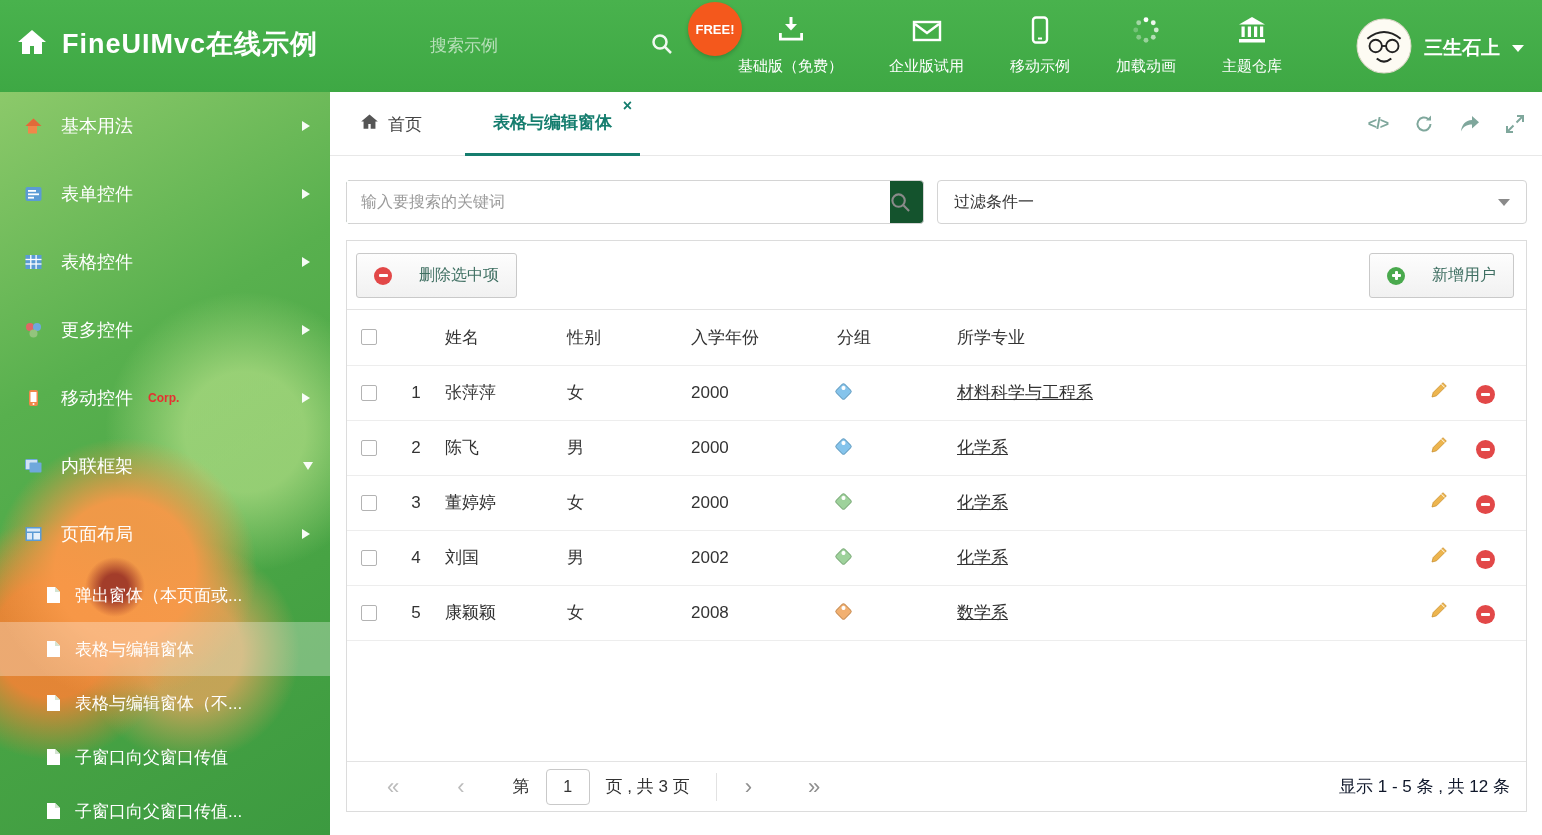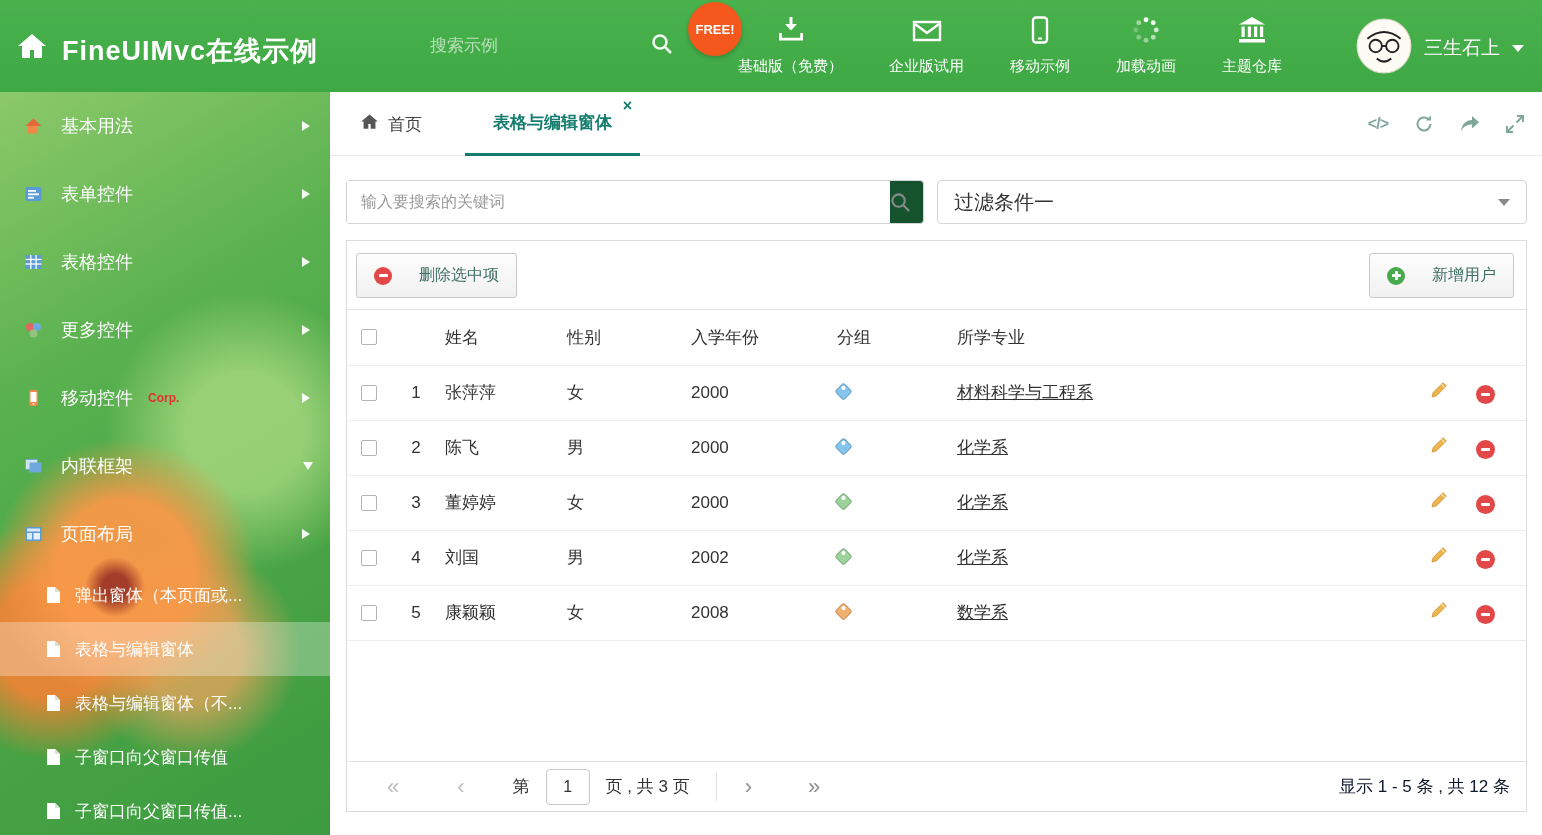--- a/index.html
+++ b/index.html
@@ -3,32 +3,32 @@
 <meta charset="utf-8">
 <style>
   * { box-sizing: border-box; margin: 0; padding: 0; }
   html,body { width:1542px; height:835px; overflow:hidden; }
   body { font-family:"Liberation Sans","DejaVu Sans",sans-serif; background:#fff; position:relative; }
 
   
   .header { position:absolute; left:0; top:0; width:1542px; height:92px;
             background:linear-gradient(180deg,#49b24d,#3ea844); z-index:10; }
   .brand { position:absolute; left:16px; top:26px; display:flex; align-items:center; gap:14px; color:#fff; }
-  .brand-title { font-size:27px; font-weight:bold; letter-spacing:1px;margin-top:7px; }
+  .brand-title { font-size:27px; font-weight:bold; letter-spacing:1px; }
   .hdr-search { position:absolute; left:430px; top:28px; width:215px; height:36px; display:flex; align-items:center; }
   .hdr-search input { flex:1; background:transparent; border:none; outline:none; color:#fff; font-size:17px; }
   .hdr-search input::placeholder { color:rgba(255,255,255,.62); }
   .free-badge { position:absolute; left:688px; top:2px; width:54px; height:54px; border-radius:50%;
                 background:#f4581c; color:#fff; font-weight:bold; font-size:13px;
                 display:flex; align-items:center; justify-content:center; box-shadow:0 2px 4px rgba(0,0,0,.2); }
   .hdr-nav { position:absolute; left:738px; top:16px; display:flex; align-items:flex-end; gap:46px; }
   .hdr-nav-item { display:flex; flex-direction:column; align-items:center; gap:9px; color:#fff; cursor:pointer; }
   .hdr-nav-item .lbl { font-size:15px; white-space:nowrap; }
   .hdr-user { position:absolute; right:18px; top:18px; display:flex; align-items:center; gap:12px; color:#fff; cursor:pointer; }
-  .hdr-user .uname { font-size:19px; }
+  .hdr-user .uname { font-size:19px;font-weight:bold; }
   .caret-down { width:0; height:0; border-left:6px solid transparent; border-right:6px solid transparent; border-top:7px solid #fff; }
 
   
   .sidebar { position:absolute; left:0; top:92px; width:330px; height:743px; overflow:hidden;
     background-image:
       radial-gradient(circle at 115px 495px, #a33d2a 0 13px, rgba(163,61,42,0) 30px),
       radial-gradient(circle at 125px 478px, rgba(248,152,72,.95) 0 70px, rgba(248,152,72,0) 132px),
       radial-gradient(circle at 52px 548px, rgba(244,130,52,.9) 0 58px, rgba(244,130,52,0) 120px),
       radial-gradient(circle at 190px 560px, rgba(249,165,95,.7) 0 52px, rgba(249,165,95,0) 110px),
       radial-gradient(circle at 245px 340px, rgba(208,238,152,.55) 0 60px, rgba(208,238,152,0) 140px),
@@ -58,21 +58,21 @@
   .tab-tools { position:absolute; right:18px; top:0; height:64px; display:flex; align-items:center; gap:26px; color:#7fa79c; }
   .tab-tools .tool { cursor:pointer; display:flex; align-items:center; font-size:16px; font-weight:bold; letter-spacing:-1px; }
 
   .filter-row { position:absolute; left:16px; top:88px; width:1181px; height:44px; }
   .search-box { position:absolute; left:0; top:0; width:578px; height:44px; border:1px solid #d4d4d4; border-radius:4px;
                 display:flex; align-items:center; background:#14532d; }
   .search-box input { flex:1; height:100%; border:none; outline:none; padding:0 10px 0 14px; font-size:16px; color:#333; }
   .search-box input::placeholder { color:#9a9a9a; }
   .search-box .mag { margin-right:12px; display:flex; cursor:pointer; }
   .filter-dd { position:absolute; left:591px; top:0; width:590px; height:44px; border:1px solid #d4d4d4; border-radius:4px;
-               display:flex; align-items:center; padding:0 16px; font-size:20px; color:#333; cursor:pointer; background:#fff; }
+               display:flex; align-items:center; padding:0 16px; font-size:16px; color:#333; cursor:pointer; background:#fff; }
   .filter-dd .dd-caret { margin-left:auto; width:0; height:0; border-left:6px solid transparent;
                          border-right:6px solid transparent; border-top:7px solid #8a8a8a; }
 
   .panel { position:absolute; left:16px; top:148px; width:1181px; height:572px; border:1px solid #dcdcdc; background:#fff; }
   .toolbar { position:relative; height:69px; border-bottom:1px solid #e3e3e3; }
   .btn { position:absolute; top:12px; height:45px; display:inline-flex; align-items:center; gap:27px; padding:0 17px;
          border:1px solid #c9c9c9; border-radius:3px; background:linear-gradient(#fdfdfd,#f1f1f1);
          font-size:16px; color:#3f6f62; cursor:pointer; }
   .btn-del { left:9px; }
   .btn-add { right:12px; }

